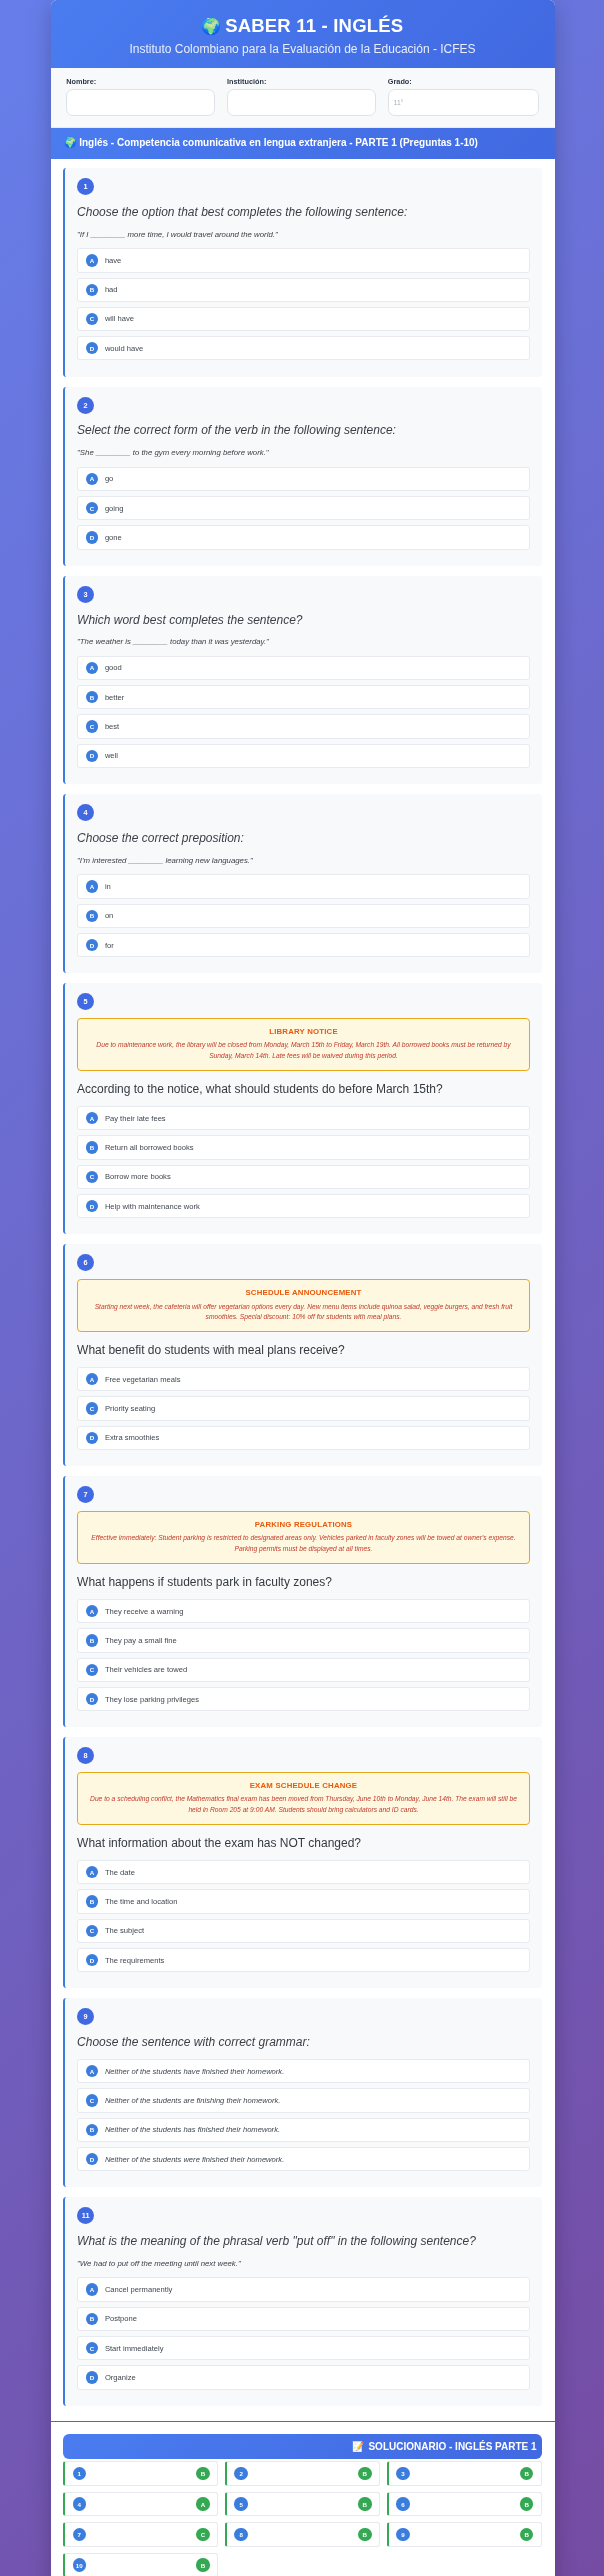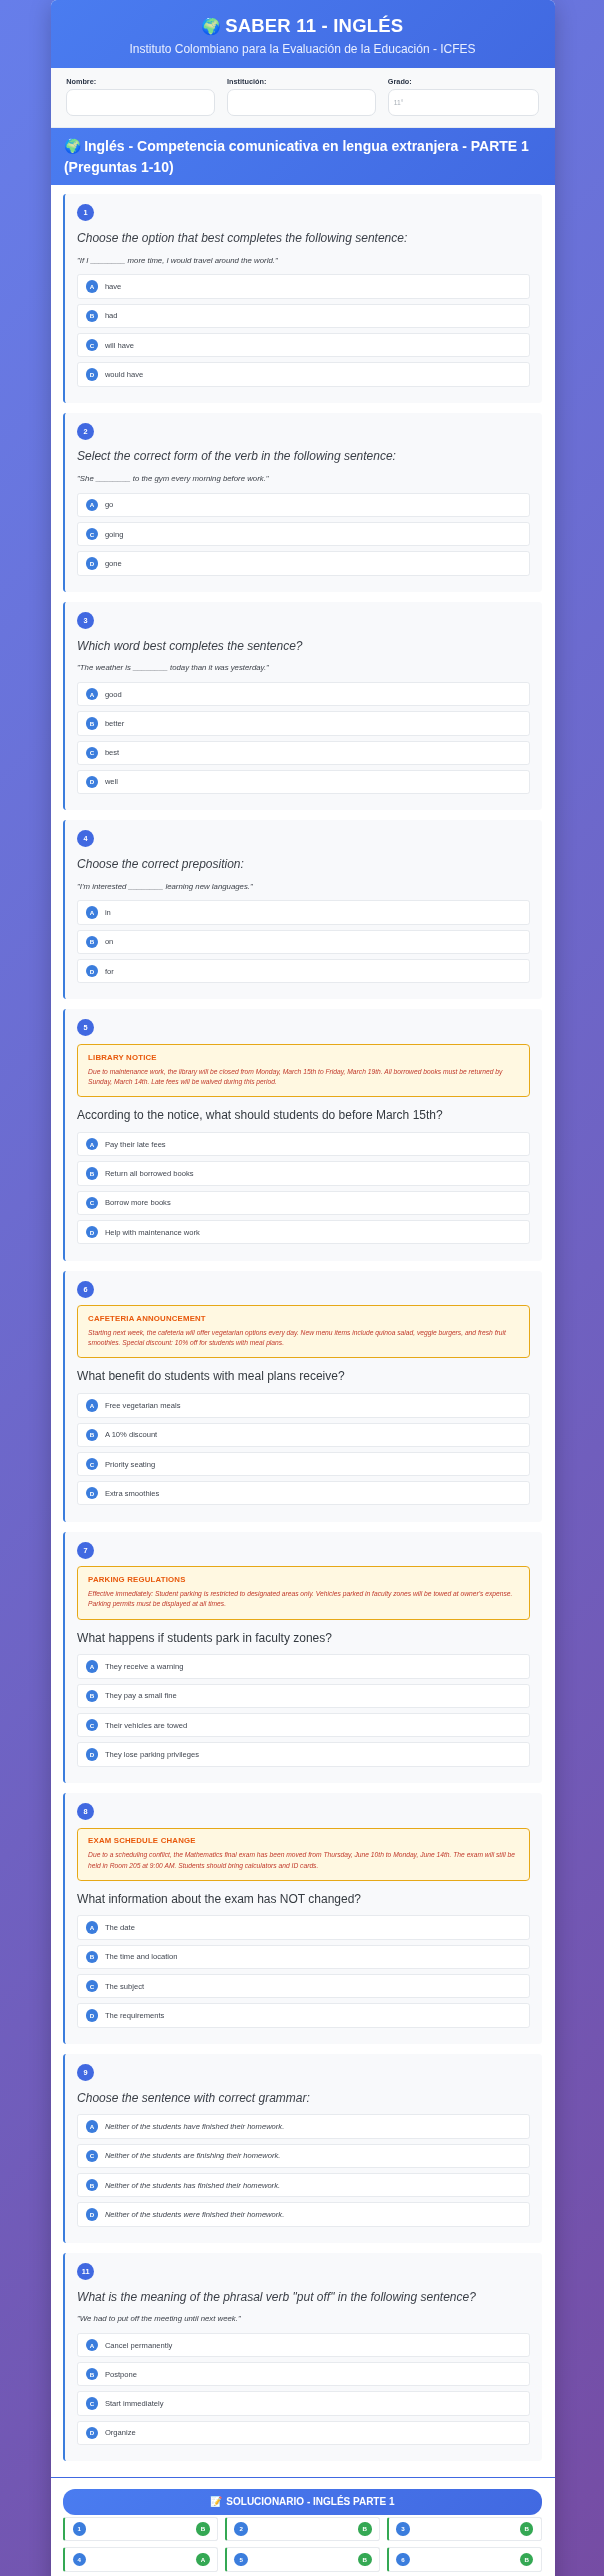--- a/index.html
+++ b/index.html
@@ -70,21 +70,21 @@
     color: #9aa3ad;
     padding: 0 5px;
     font-family: "Liberation Sans", sans-serif;
   }
   .info-input::placeholder { color: #a7aeb6; }
 
   
   .section-bar {
     background: linear-gradient(135deg, #4a7cf0 0%, #4169e1 100%);
     color: #fff;
-    font-size: 14px;
+    font-size: 10px;
     font-weight: bold;
     padding: 7.8px 13.4px 8.4px 13.4px;
     line-height: 1.45;
   }
   .section-bar .globe { margin-right: 2.8px; }
 
   
   .questions { padding: 9px 12.3px 5.6px 12.3px; background:#fff; }
   .q-card {
     background: #f8f9fb;
@@ -121,20 +121,21 @@
     line-height: 1.5;
   }
 
   
   .notice {
     background: #fff8e1;
     border: 1.1px solid #e6a817;
     border-radius: 3.9px;
     padding: 7.8px 10px 8.4px 10px;
     margin: 0 0 9px 0;
+    text-align: center;
   }
   .notice-title {
     color: #e8590c;
     font-weight: bold;
     font-size: 7.8px;
     letter-spacing: 0.2px;
     margin: 0 0 4.5px 0;
   }
   .notice-body {
     color: #c0392b;
@@ -172,25 +173,25 @@
 
   
   .answers-wrap {
     border-top: 1.7px solid #4169e1;
     padding: 11.2px 12.3px 14.6px 12.3px;
     background: #fff;
   }
   .answers-title {
     background: linear-gradient(135deg, #4a7cf0 0%, #4169e1 100%);
     color: #fff;
-    text-align: center;
+    text-align: right;
     font-weight: bold;
     font-size: 10px;
     padding: 7.3px 5.6px;
-    border-radius: 12px;
+    border-radius: 6px;
     margin-bottom: 2px;
   }
   .answers-title .pencil { margin-right: 3.4px; }
   .answer-grid {
     display: grid;
     grid-template-columns: repeat(3, 1fr);
     gap: 6.2px;
   }
   .answer-item {
     display: flex;
@@ -347,31 +348,27 @@
           <span class="opt-text">Borrow more books</span>
         </div>
         <div class="opt">
           <span class="opt-letter">D</span>
           <span class="opt-text">Help with maintenance work</span>
         </div>
       </div>
       <div class="q-card">
         <div class="q-num">6</div>
         <div class="notice">
-          <div class="notice-title">CAFETERIA ANNOUNCEMENT</div>
+          <div class="notice-title">SCHEDULE ANNOUNCEMENT</div>
           <div class="notice-body">Starting next week, the cafeteria will offer vegetarian options every day. New menu items include quinoa salad, veggie burgers, and fresh fruit smoothies. Special discount: 10% off for students with meal plans.</div>
         </div>
         <p class="q-prompt plain">What benefit do students with meal plans receive?</p>
         <div class="opt">
           <span class="opt-letter">A</span>
           <span class="opt-text">Free vegetarian meals</span>
-        </div>
-        <div class="opt">
-          <span class="opt-letter">B</span>
-          <span class="opt-text">A 10% discount</span>
         </div>
         <div class="opt">
           <span class="opt-letter">C</span>
           <span class="opt-text">Priority seating</span>
         </div>
         <div class="opt">
           <span class="opt-letter">D</span>
           <span class="opt-text">Extra smoothies</span>
         </div>
       </div>

